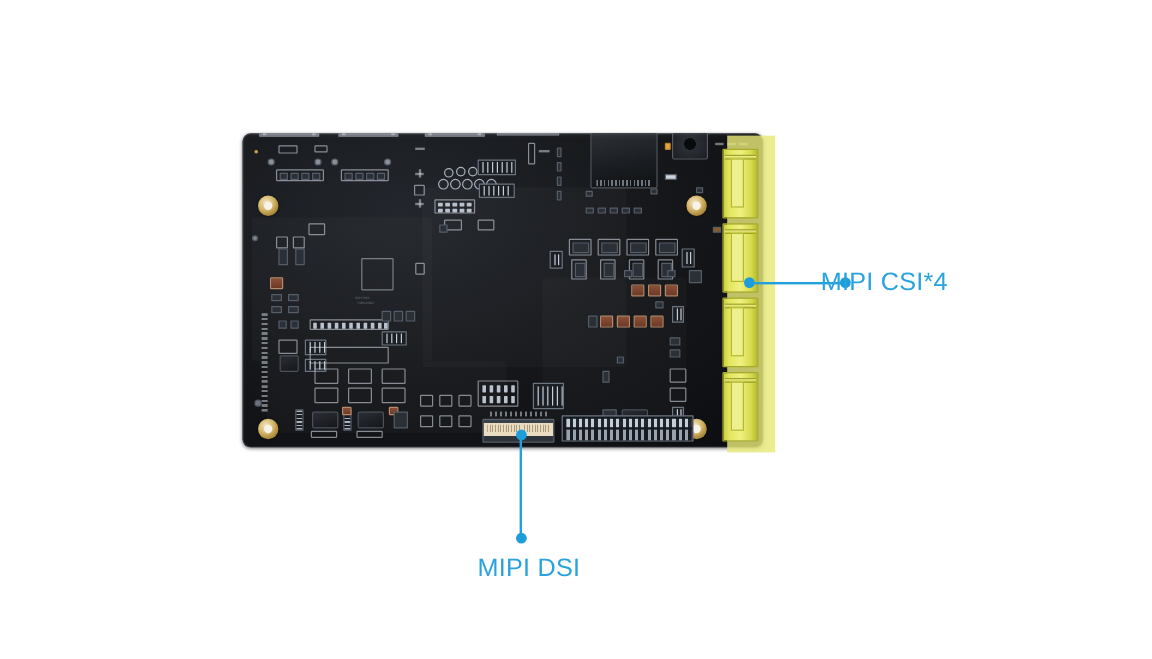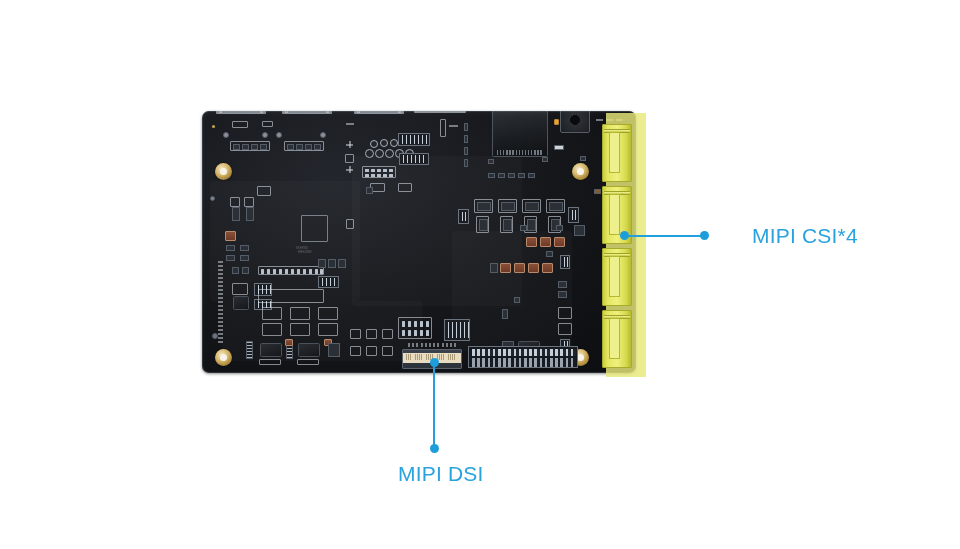--- a/index.html
+++ b/index.html
@@ -583,21 +583,21 @@
     <div class="csi" style="top:192px; height:58px;">
       <div class="latch" style="top:4px;"></div>
         <div class="notch" style="top:12%;height:74%;"></div>
     </div>
   </div>
 
   <div>
     <div class="callout-line" style="left:624px; top:235px; width:80px; height:2px;"></div>
     <div class="dot" style="left:620px; top:231px;"></div>
     <div class="dot" style="left:700px; top:231px;"></div>
-    <div class="callout-label" style="left:752px; top:224px;">MIPI CSI*4</div>
+    <div class="callout-label" style="left:684px; top:224px;">MIPI CSI*4</div>
   </div>
 
   <div>
     <div class="callout-line" style="left:433px; top:362px; width:2px; height:86px;"></div>
     <div class="dot" style="left:430px; top:358px;"></div>
     <div class="dot" style="left:430px; top:444px;"></div>
     <div class="callout-label" style="left:398px; top:462px;">MIPI DSI</div>
   </div>
 
 </div>

